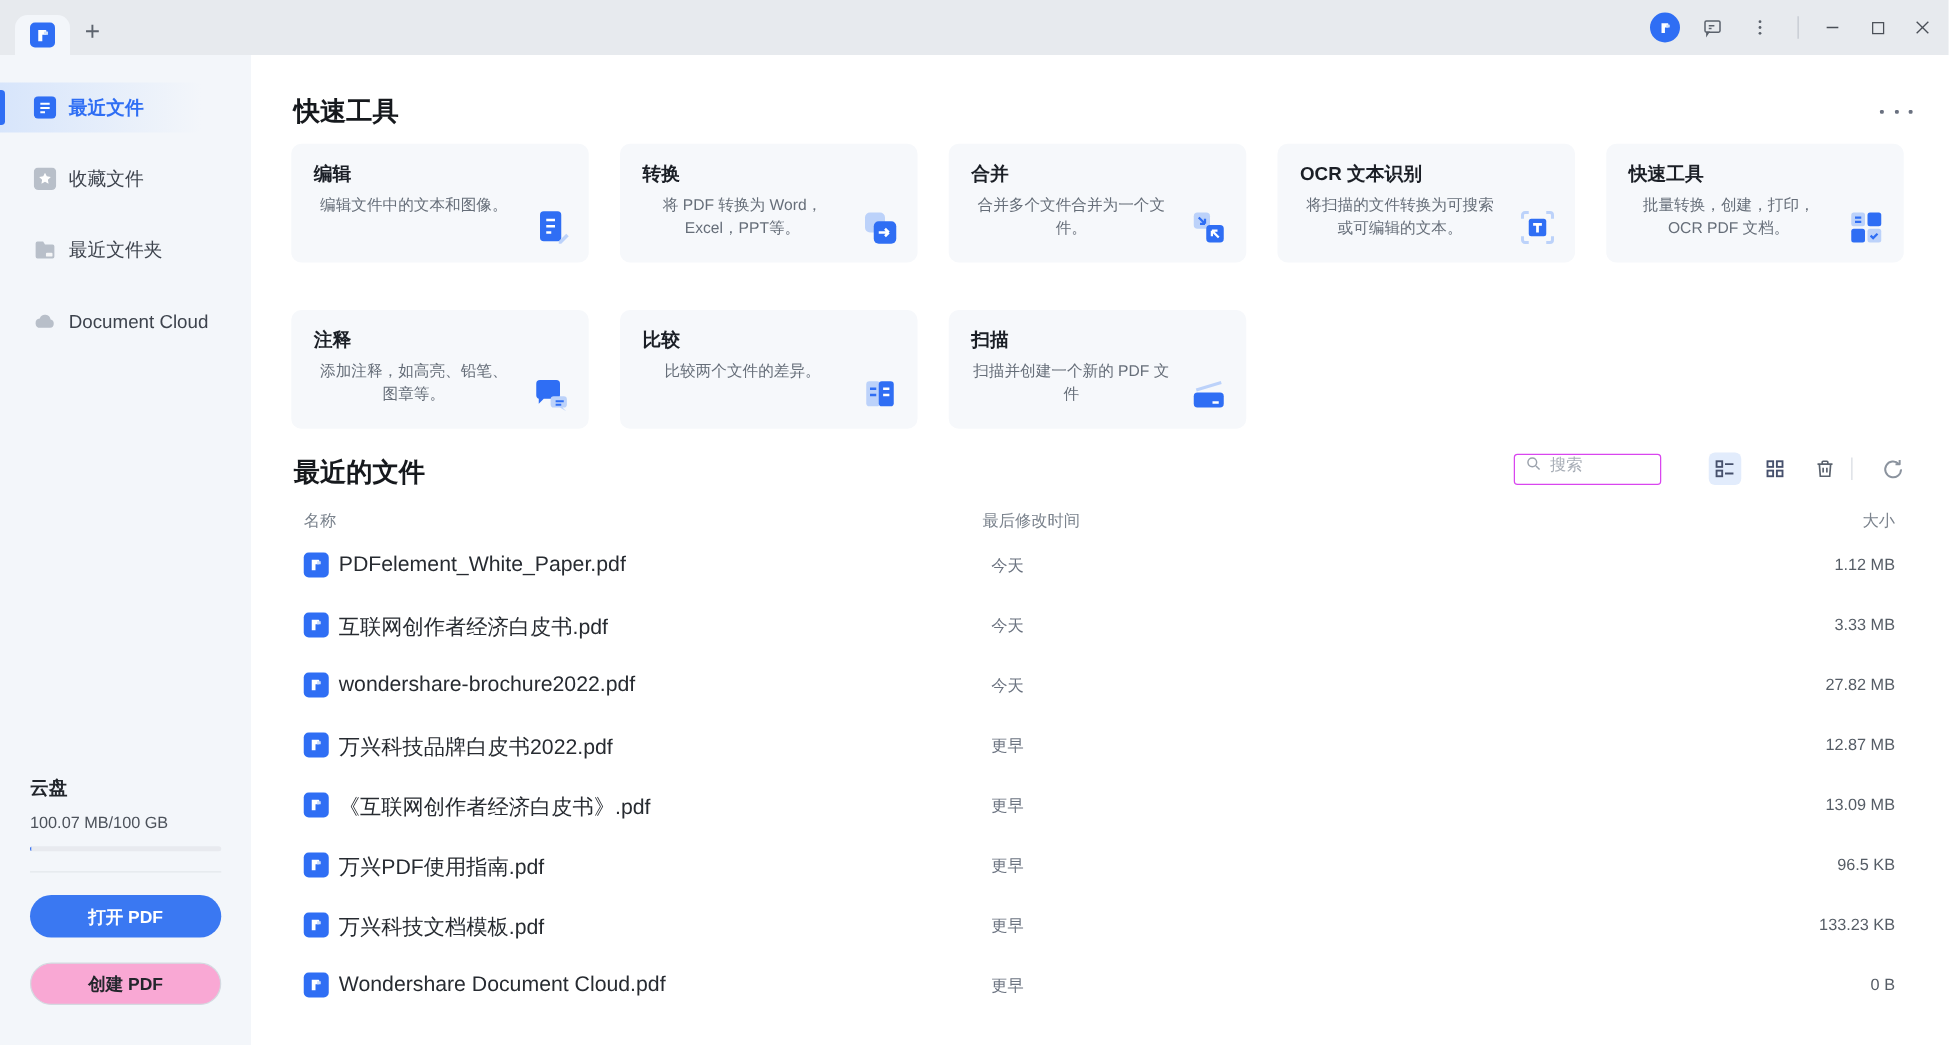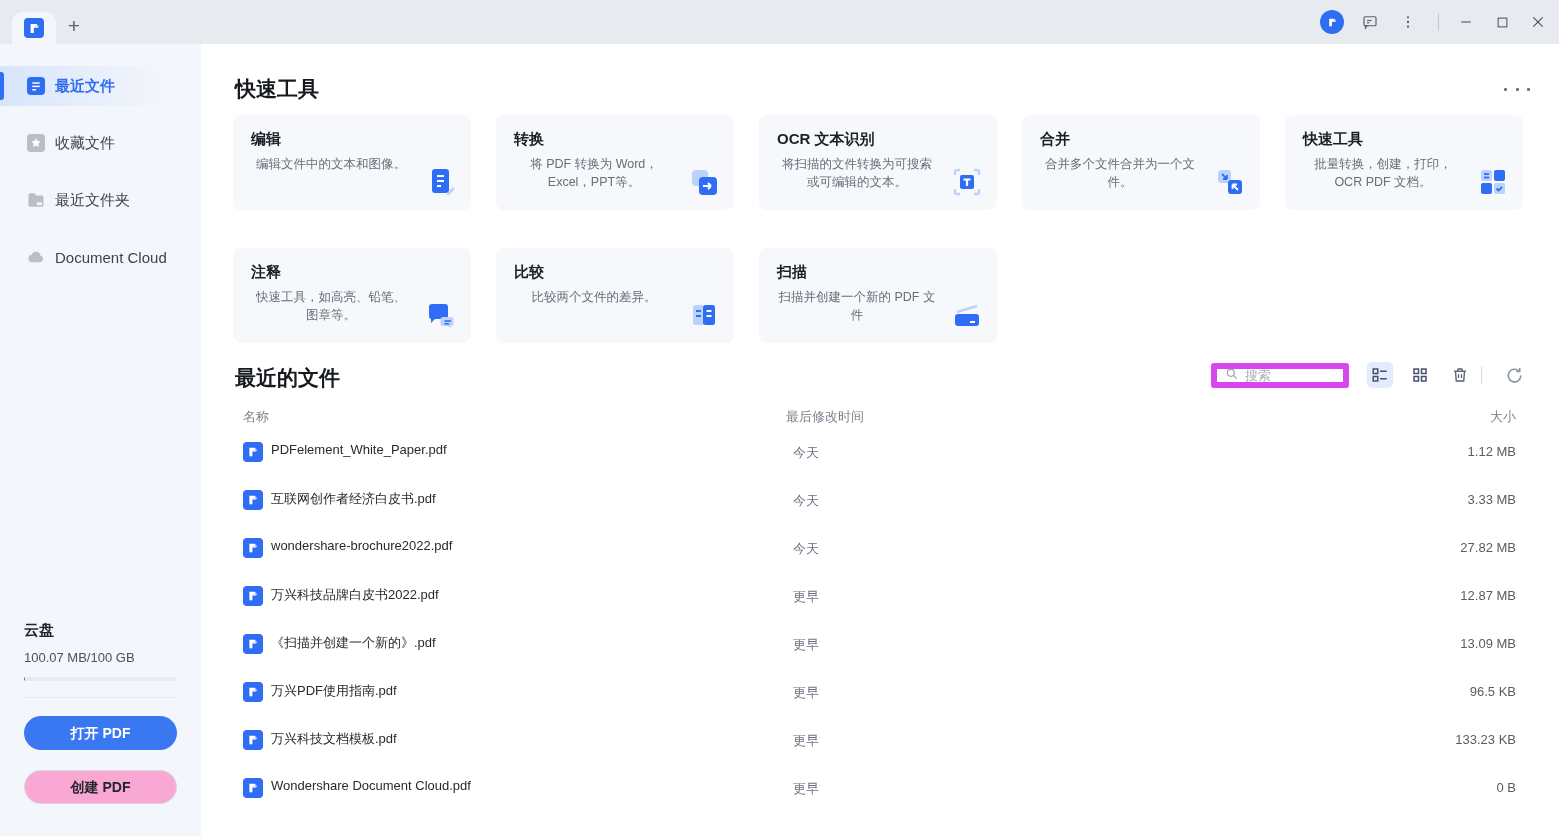--- a/index.html
+++ b/index.html
@@ -42,35 +42,35 @@
   .more-dots { position:absolute; left:1303px; top:38px; width:26px; height:14px; display:flex; align-items:center; justify-content:space-between; cursor:pointer; }
   .more-dots i { width:3px; height:3px; background:#6a7widt180; background:#6a7180; border-radius:1px; }
 
   .cards { position:absolute; left:32px; top:71px; width:1290px; display:grid; grid-template-columns:repeat(5,238px); grid-auto-rows:95px; gap:38px 25px; }
   .card { background:#f6f8fb; border-radius:8px; padding:15px 18px; position:relative; cursor:pointer; }
   .card-title { font-size:15px; font-weight:bold; color:#1b1f26; }
   .card-desc { margin-top:6px; font-size:12.5px; line-height:1.45; color:#666e79; width:160px;text-align:center; }
   .card-icon { position:absolute; right:14px; bottom:12px; width:32px; height:32px; }
 
   .toolbar { position:absolute; top:318px; height:28px; left:0; width:1358px; }
-  .search-box { position:absolute; left:1010px; top:1px; width:138px; height:25px; border:6px solid #d946ef; border-radius:3px; background:#fff; display:flex; align-items:center; }
+  .search-box { position:absolute; left:1010px; top:1px; width:118px; height:25px; border:1px solid #d946ef; border-radius:3px; background:#fff; display:flex; align-items:flex-start; }
   .search-box input { border:none; outline:none; width:100px; font-size:13px; color:#333; background:transparent; font-family:inherit; }
   .search-box input::placeholder { color:#a7adb6; }
   .sicon { margin:0 6px 0 8px; }
   .view-btn { position:absolute; top:0; width:26px; height:26px; border-radius:5px; display:flex; align-items:center; justify-content:center; cursor:pointer; }
   .view-btn.active { background:#e2ecfc; }
 
   .table-header { position:absolute; top:364px; left:0; width:1358px; height:20px; font-size:13px; color:#7b838d; }
   .col-name { position:absolute; left:42px; }
   .col-date { position:absolute; left:585px; }
   .col-size { position:absolute; right:43px; text-align:right; }
   .rows { position:absolute; top:384px; left:0; width:1358px; }
   .frow { position:relative; height:48px; cursor:pointer; }
   .frow .ficon { position:absolute; left:42px; top:14px; width:20px; height:20px; border-radius:4px; background:#2f6ef4; display:flex; align-items:center; justify-content:center; }
-  .fname { position:absolute; left:70px; top:14px; font-size:13px; color:#272b31; }
+  .fname { position:absolute; left:70px; top:14px; font-size:17px; color:#272b31; }
   .fdate { position:absolute; left:592px; top:16px; font-size:13px; color:#6b7380; }
   .fsize { position:absolute; right:43px; top:16px; font-size:13px; color:#565d66; text-align:right; }
 </style>
 </head>
 <body>
 
 <div class="titlebar">
   <div class="tab">
     <span class="applogo">
       <svg width="13" height="13" viewBox="0 0 20 20">
@@ -194,54 +194,54 @@
       <div class="card">
         <div class="card-title">转换</div>
         <div class="card-desc">将 PDF 转换为 Word，Excel，PPT等。</div>
         <div class="card-icon"><svg viewBox="0 0 32 32" width="32" height="32">
             <rect x="4" y="4" width="16" height="16" rx="4" fill="#bcd2fa"></rect>
             <rect x="11" y="11" width="18" height="18" rx="4" fill="#2f6ef4"></rect>
             <path d="M15 20h8m0 0l-3-3m3 3l-3 3" stroke="#fff" stroke-width="2" fill="none"></path>
           </svg></div>
       </div>
       <div class="card">
+        <div class="card-title">合并</div>
+        <div class="card-desc">合并多个文件合并为一个文件。</div>
+        <div class="card-icon"><svg viewBox="0 0 32 32" width="32" height="32">
+            <rect x="4" y="4" width="13" height="13" rx="3" fill="#bcd2fa"></rect>
+            <path d="M8 8l5 5m0 0v-4m0 4H9" stroke="#2f6ef4" stroke-width="1.8" fill="none"></path>
+            <rect x="14" y="14" width="14" height="14" rx="3" fill="#2f6ef4"></rect>
+            <path d="M24 24l-5.5-5.5m0 0v4.5m0-4.5H23" stroke="#fff" stroke-width="1.8" fill="none"></path>
+          </svg></div>
+      </div>
+      <div class="card">
         <div class="card-title">OCR 文本识别</div>
         <div class="card-desc">将扫描的文件转换为可搜索或可编辑的文本。</div>
         <div class="card-icon"><svg viewBox="0 0 32 32" width="32" height="32" fill="none">
             <path d="M4 9V6a2 2 0 0 1 2-2h3M23 4h3a2 2 0 0 1 2 2v3M28 23v3a2 2 0 0 1-2 2h-3M9 28H6a2 2 0 0 1-2-2v-3" stroke="#bcd2fa" stroke-width="2.4"></path>
             <rect x="9" y="9" width="14" height="14" rx="2" fill="#2f6ef4"></rect>
             <path d="M12.5 13.5h7M16 13.5v6.5" stroke="#fff" stroke-width="2.2"></path>
-          </svg></div>
-      </div>
-      <div class="card">
-        <div class="card-title">合并</div>
-        <div class="card-desc">合并多个文件合并为一个文件。</div>
-        <div class="card-icon"><svg viewBox="0 0 32 32" width="32" height="32">
-            <rect x="4" y="4" width="13" height="13" rx="3" fill="#bcd2fa"></rect>
-            <path d="M8 8l5 5m0 0v-4m0 4H9" stroke="#2f6ef4" stroke-width="1.8" fill="none"></path>
-            <rect x="14" y="14" width="14" height="14" rx="3" fill="#2f6ef4"></rect>
-            <path d="M24 24l-5.5-5.5m0 0v4.5m0-4.5H23" stroke="#fff" stroke-width="1.8" fill="none"></path>
           </svg></div>
       </div>
       <div class="card">
         <div class="card-title">快速工具</div>
         <div class="card-desc">批量转换，创建，打印，OCR PDF 文档。</div>
         <div class="card-icon"><svg viewBox="0 0 32 32" width="32" height="32">
             <rect x="4" y="4" width="11" height="11" rx="2" fill="#bcd2fa"></rect>
             <line x1="7" y1="8" x2="12" y2="8" stroke="#2f6ef4" stroke-width="1.8"></line>
             <line x1="7" y1="11.5" x2="12" y2="11.5" stroke="#2f6ef4" stroke-width="1.8"></line>
             <rect x="17" y="4" width="11" height="11" rx="2" fill="#2f6ef4"></rect>
             <rect x="4" y="17" width="11" height="11" rx="2" fill="#2f6ef4"></rect>
             <rect x="17" y="17" width="11" height="11" rx="2" fill="#bcd2fa"></rect>
             <path d="M19.5 22.5l2 2 3.5-3.5" stroke="#2f6ef4" stroke-width="1.8" fill="none"></path>
           </svg></div>
       </div>
       <div class="card">
         <div class="card-title">注释</div>
-        <div class="card-desc">快速工具，如高亮、铅笔、图章等。</div>
+        <div class="card-desc">添加注释，如高亮、铅笔、图章等。</div>
         <div class="card-icon"><svg viewBox="0 0 32 32" width="32" height="32">
             <path d="M4 8a3 3 0 0 1 3-3h13a3 3 0 0 1 3 3v9a3 3 0 0 1-3 3H10l-4 4v-4a3 3 0 0 1-2-3z" fill="#2f6ef4"></path>
             <path d="M18 18h8a2.5 2.5 0 0 1 2.5 2.5v4A2.5 2.5 0 0 1 26 27h-1l3 3-5-3h-5a2.5 2.5 0 0 1-2.5-2.5v-4A2.5 2.5 0 0 1 18 18z" fill="#bcd2fa"></path>
             <line x1="19.5" y1="22" x2="26" y2="22" stroke="#2f6ef4" stroke-width="1.6"></line>
             <line x1="19.5" y1="24.8" x2="24" y2="24.8" stroke="#2f6ef4" stroke-width="1.6"></line>
           </svg></div>
       </div>
       <div class="card">
         <div class="card-title">比较</div>
         <div class="card-desc">比较两个文件的差异。</div>
@@ -362,21 +362,21 @@
         <span class="fdate">更早</span>
         <span class="fsize">12.87 MB</span>
       </div>
       <div class="frow">
         <span class="ficon">
           <svg width="12" height="12" viewBox="0 0 20 20">
             <path fill="#fff" d="M4 3h9a1 1 0 0 1 1 1v5h-5v8H4z"></path>
             <rect x="11" y="5" width="5" height="4" fill="#cfe0fb"></rect>
           </svg>
         </span>
-        <span class="fname">《扫描并创建一个新的》.pdf</span>
+        <span class="fname">《互联网创作者经济白皮书》.pdf</span>
         <span class="fdate">更早</span>
         <span class="fsize">13.09 MB</span>
       </div>
       <div class="frow">
         <span class="ficon">
           <svg width="12" height="12" viewBox="0 0 20 20">
             <path fill="#fff" d="M4 3h9a1 1 0 0 1 1 1v5h-5v8H4z"></path>
             <rect x="11" y="5" width="5" height="4" fill="#cfe0fb"></rect>
           </svg>
         </span>

